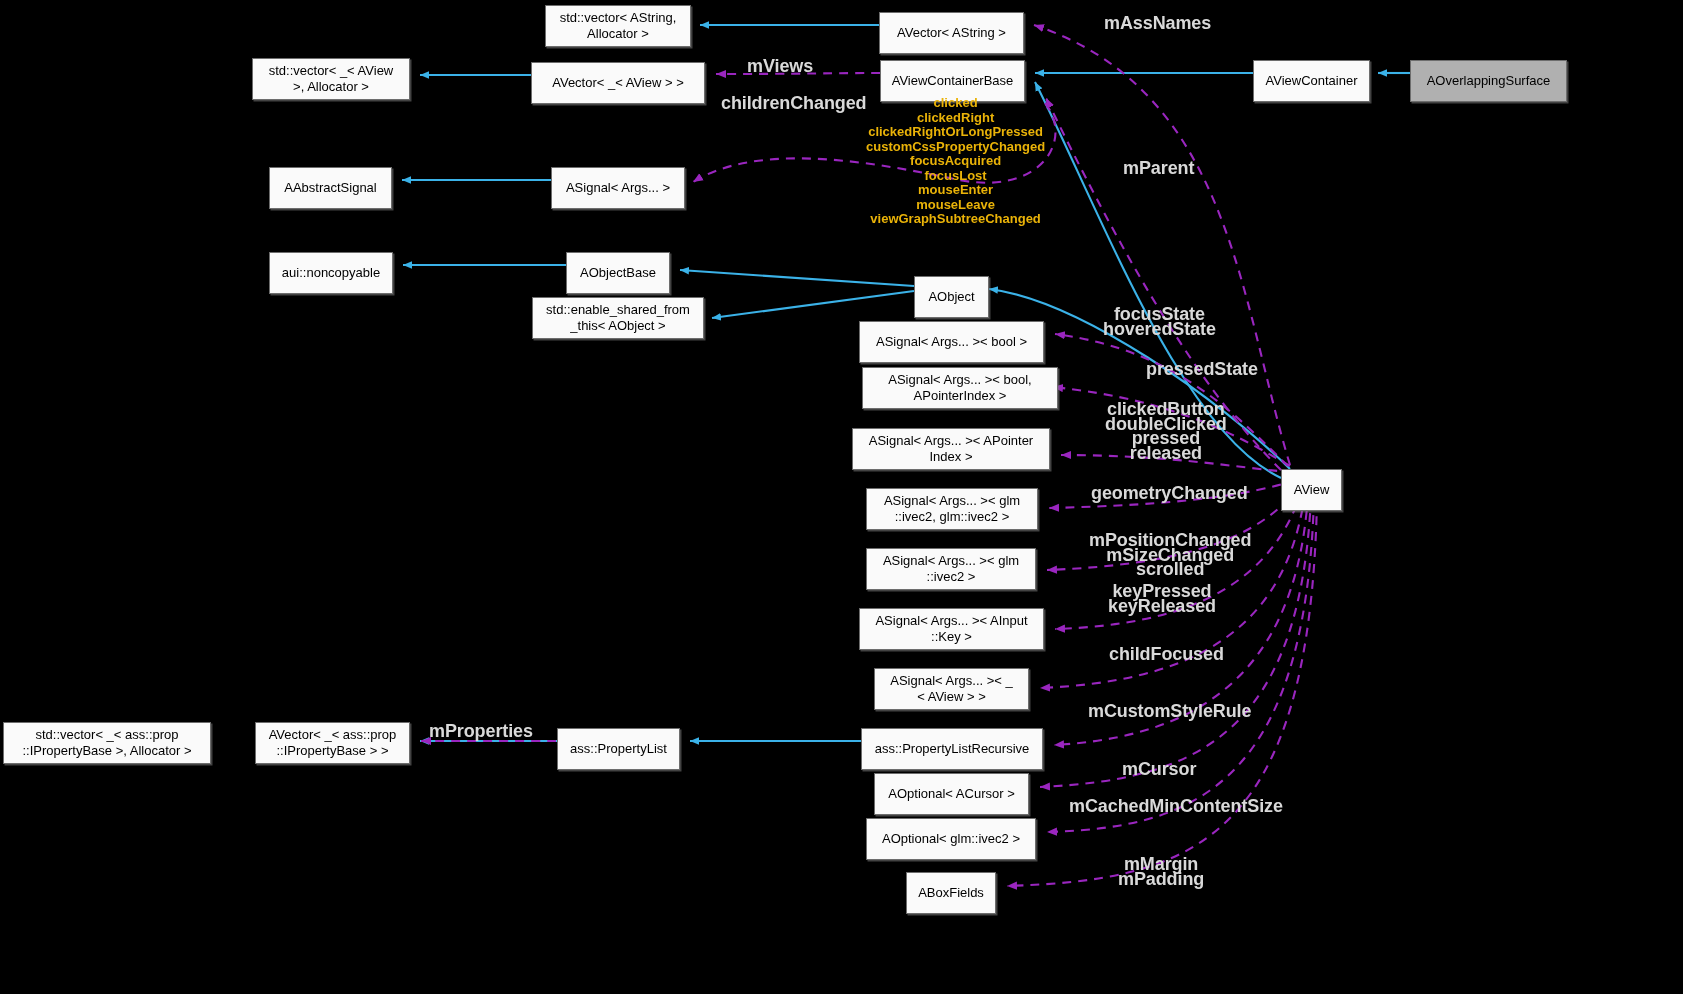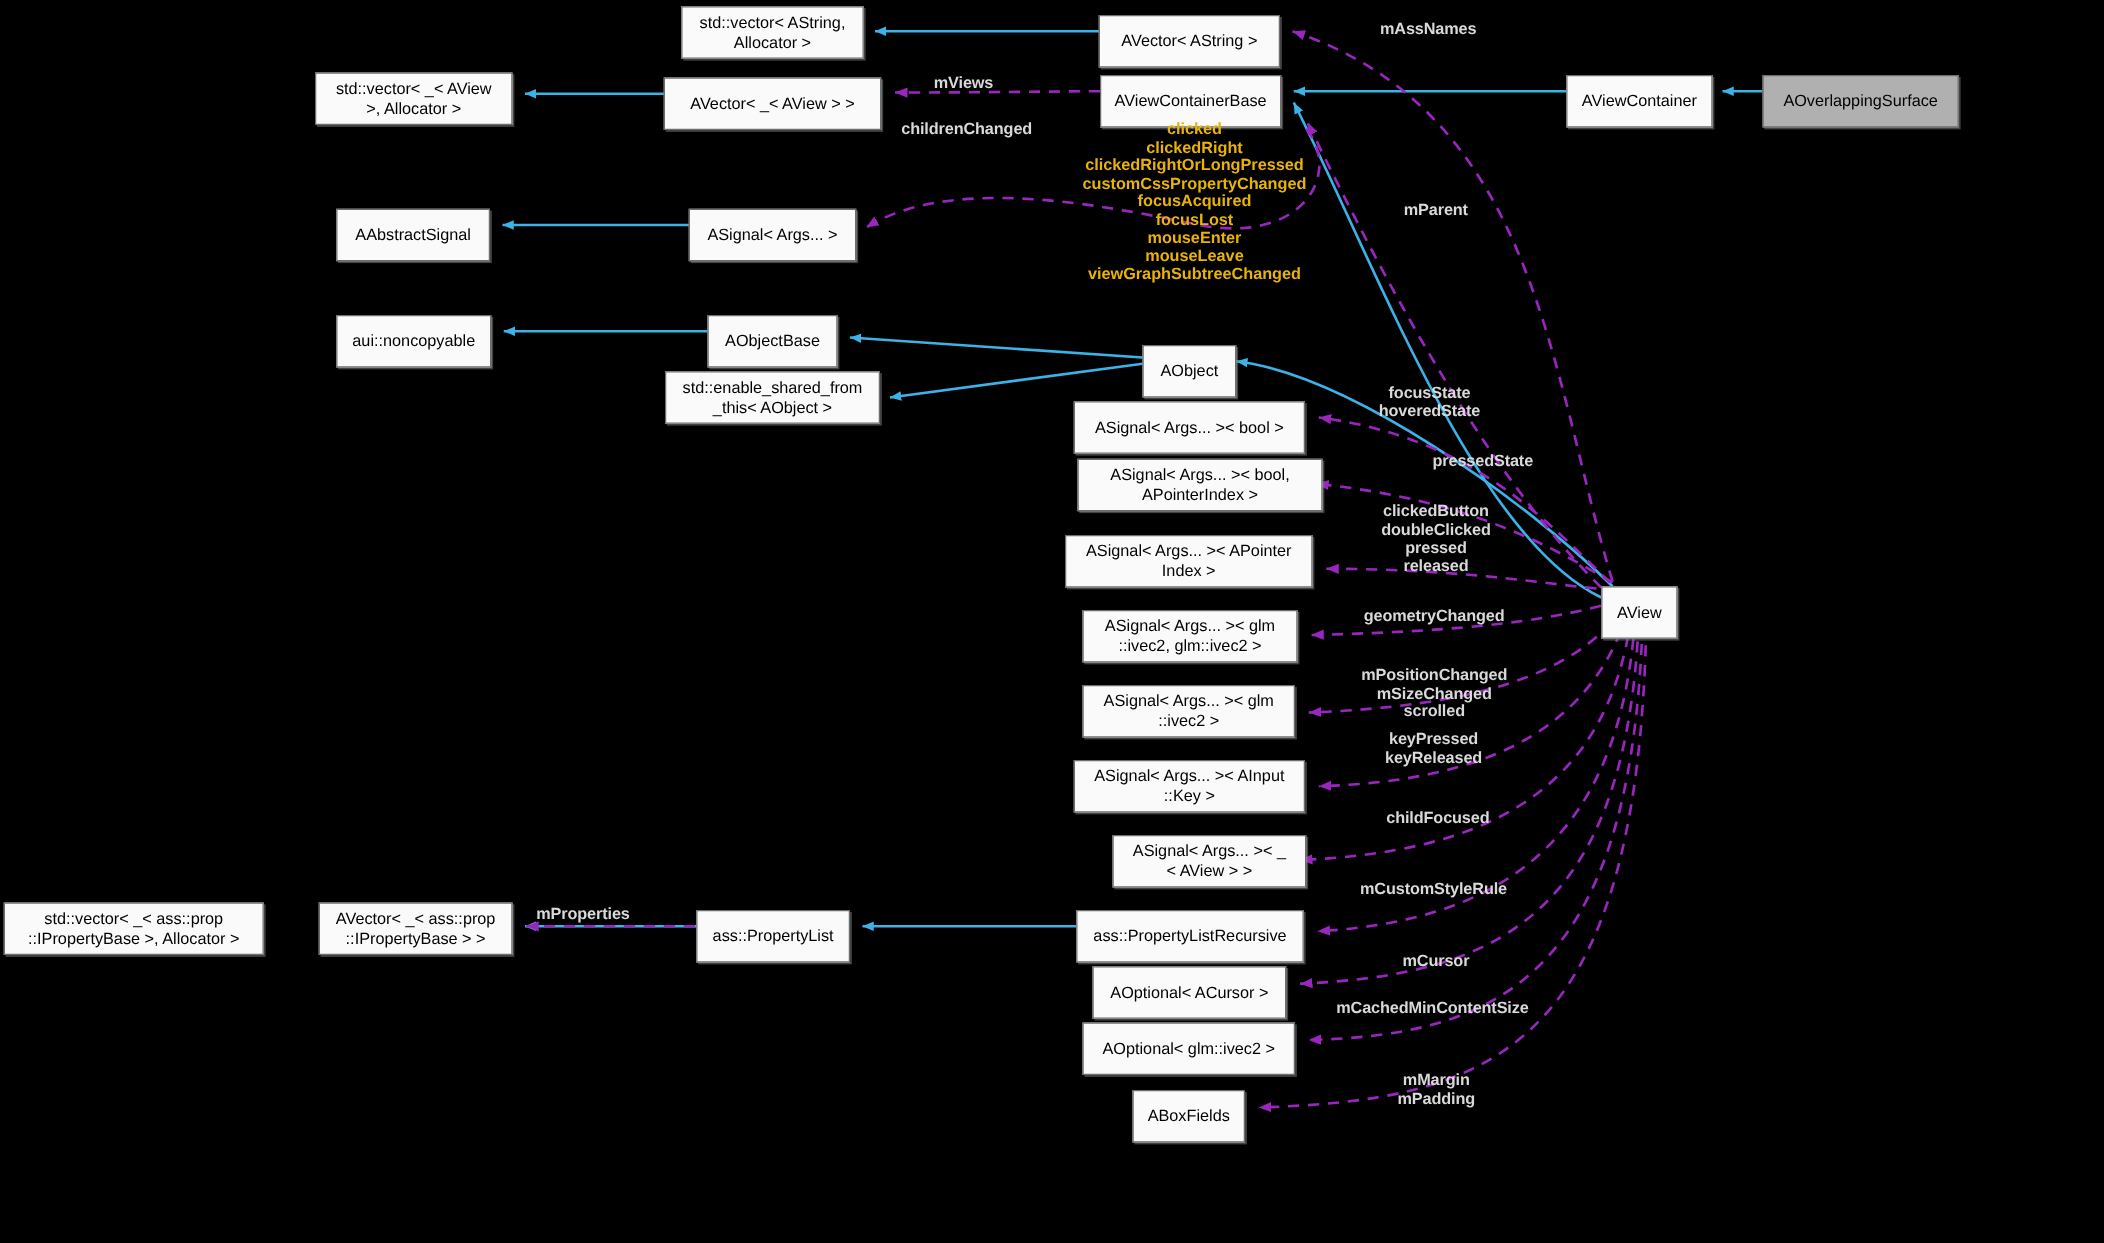--- a/index.html
+++ b/index.html
@@ -39,21 +39,21 @@
     box-shadow: 1.5px 1.5px 0 rgba(120,120,120,0.55);
     white-space: pre-line;
     z-index: 5;
   }
   .node.current {
     background: #b0b0b0;
   }
   .elabel {
     position: absolute;
     color: #d9d9d9;
-    font-size: 13px;
+    font-size: 18px;
     font-weight: bold;
     line-height: 14.5px;
     text-align: center;
     white-space: pre-line;
     z-index: 6;
     letter-spacing: -0.1px;
   }
   .siglist {
     position: absolute;
     color: #eab308;
@@ -135,21 +135,21 @@
     <div class="node" style="left: 862px; top: 367px; width: 196px; height: 40px;">ASignal&lt; Args... &gt;&lt; bool,
 APointerIndex &gt;</div>
     <div class="node" style="left: 852px; top: 428px; width: 198px; height: 40px;">ASignal&lt; Args... &gt;&lt; APointer
 Index &gt;</div>
     <div class="node" style="left: 866px; top: 488px; width: 172px; height: 40px;">ASignal&lt; Args... &gt;&lt; glm
 ::ivec2, glm::ivec2 &gt;</div>
     <div class="node" style="left: 866px; top: 548px; width: 170px; height: 40px;">ASignal&lt; Args... &gt;&lt; glm
 ::ivec2 &gt;</div>
     <div class="node" style="left: 859px; top: 608px; width: 185px; height: 40px;">ASignal&lt; Args... &gt;&lt; AInput
 ::Key &gt;</div>
-    <div class="node" style="left: 874px; top: 668px; width: 155px; height: 40px; margin-left: 16px;">ASignal&lt; Args... &gt;&lt; _
+    <div class="node" style="left: 874px; top: 668px; width: 155px; height: 40px;">ASignal&lt; Args... &gt;&lt; _
 &lt; AView &gt; &gt;</div>
     <div class="node" style="left: 557px; top: 728px; width: 123px; height: 26px;">ass::PropertyList</div>
     <div class="node" style="left: 861px; top: 728px; width: 182px; height: 26px;">ass::PropertyListRecursive</div>
     <div class="node" style="left: 3px; top: 722px; width: 208px; height: 40px;">std::vector&lt; _&lt; ass::prop
 ::IPropertyBase &gt;, Allocator &gt;</div>
     <div class="node" style="left: 255px; top: 722px; width: 155px; height: 40px;">AVector&lt; _&lt; ass::prop
 ::IPropertyBase &gt; &gt;</div>
     <div class="node" style="left: 874px; top: 773px; width: 155px; height: 26px;">AOptional&lt; ACursor &gt;</div>
     <div class="node" style="left: 866px; top: 818px; width: 170px; height: 26px;">AOptional&lt; glm::ivec2 &gt;</div>
     <div class="node" style="left: 906px; top: 872px; width: 90px; height: 26px;">ABoxFields</div>

